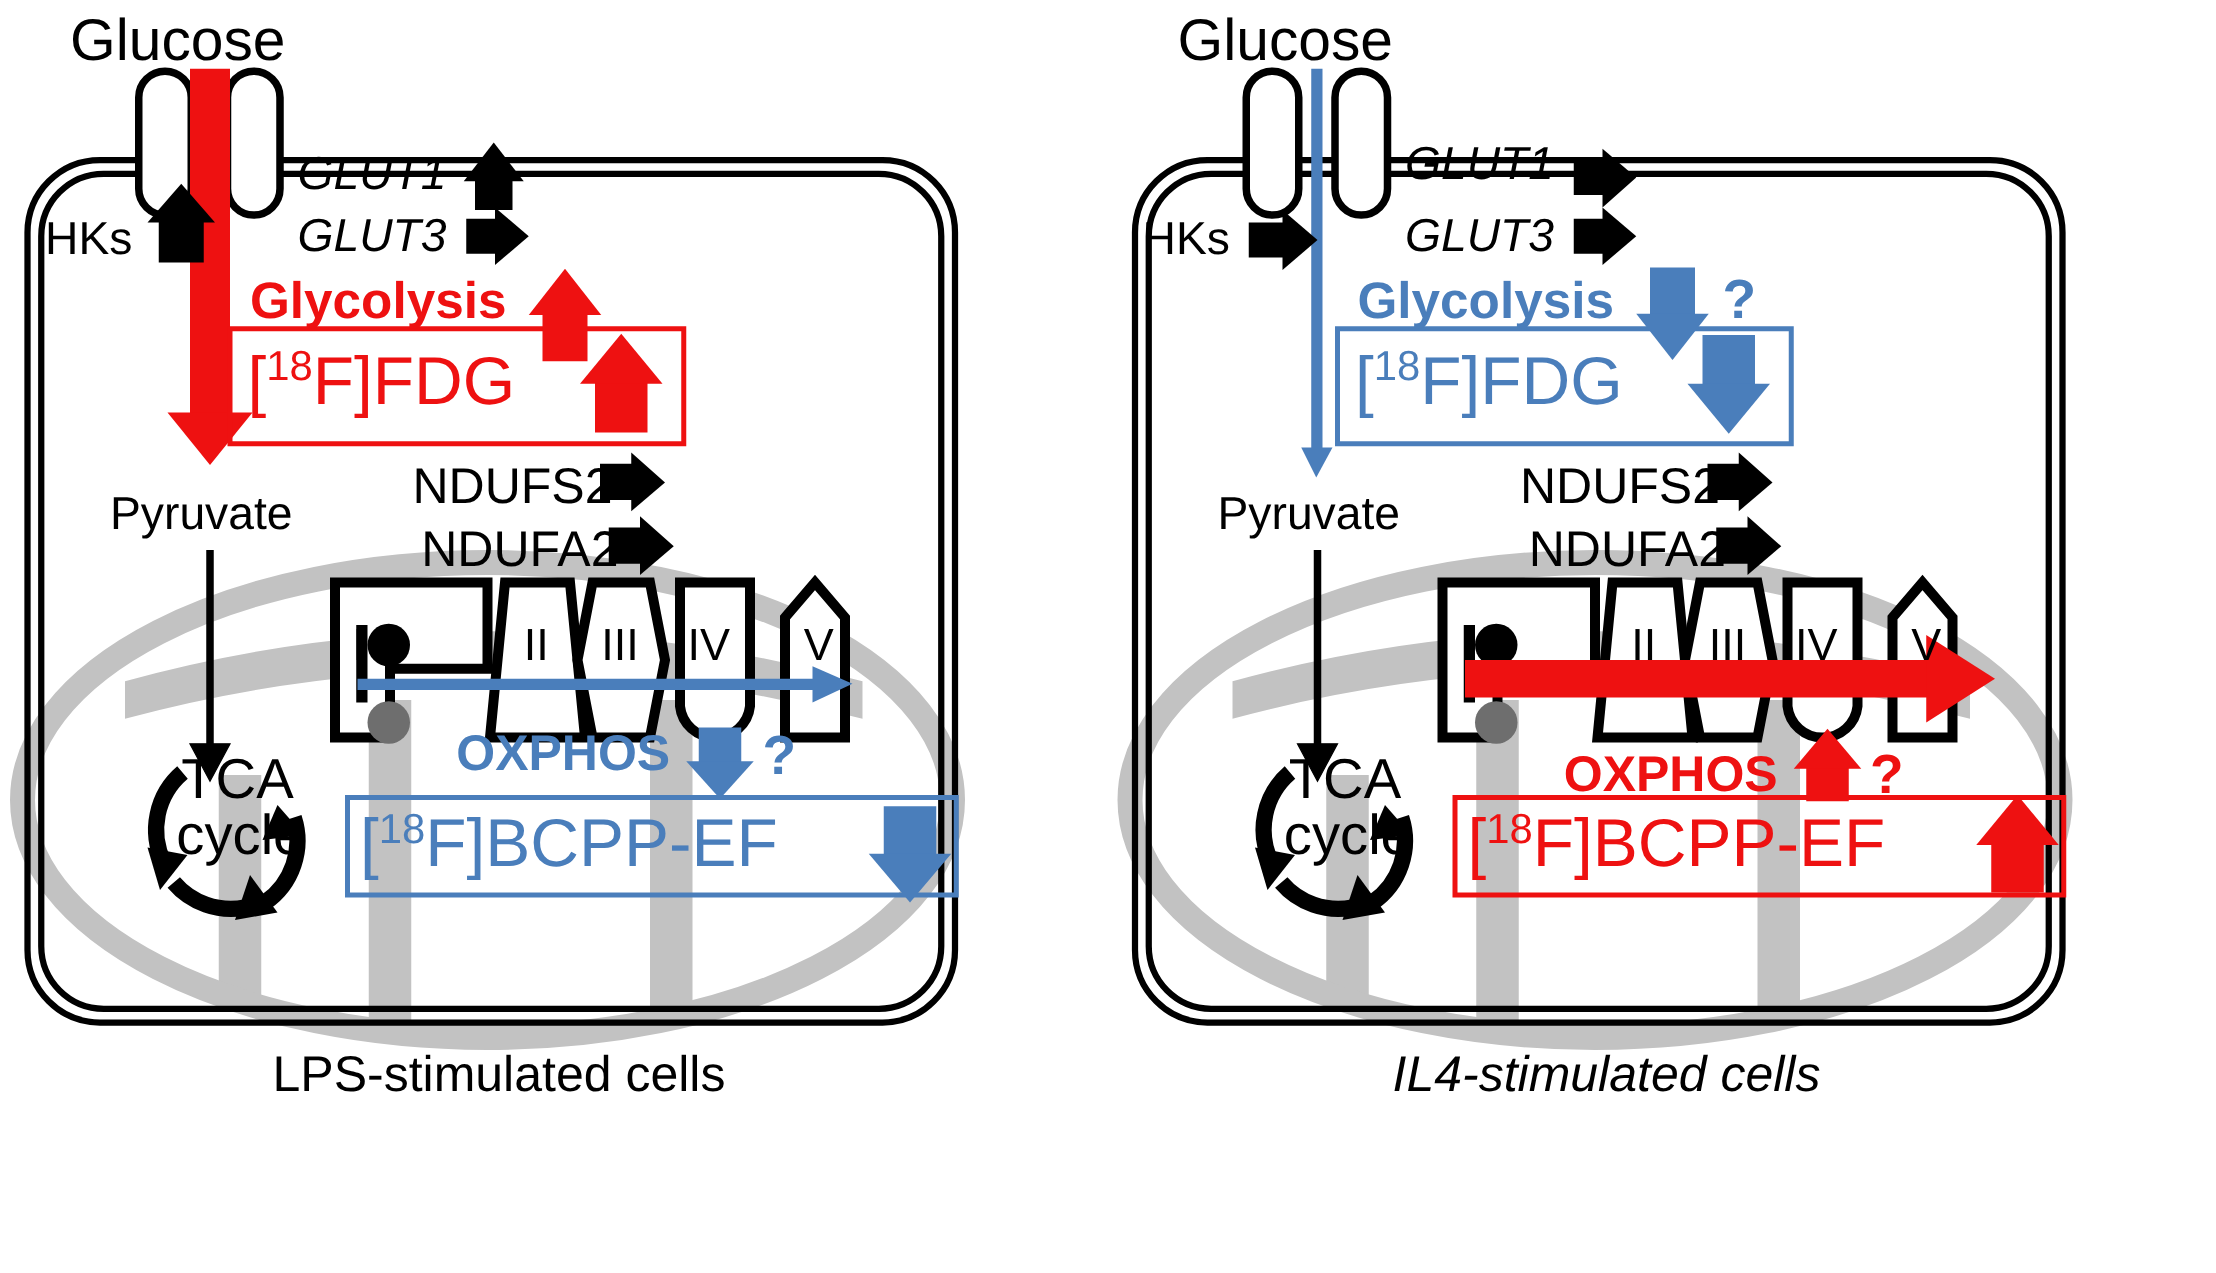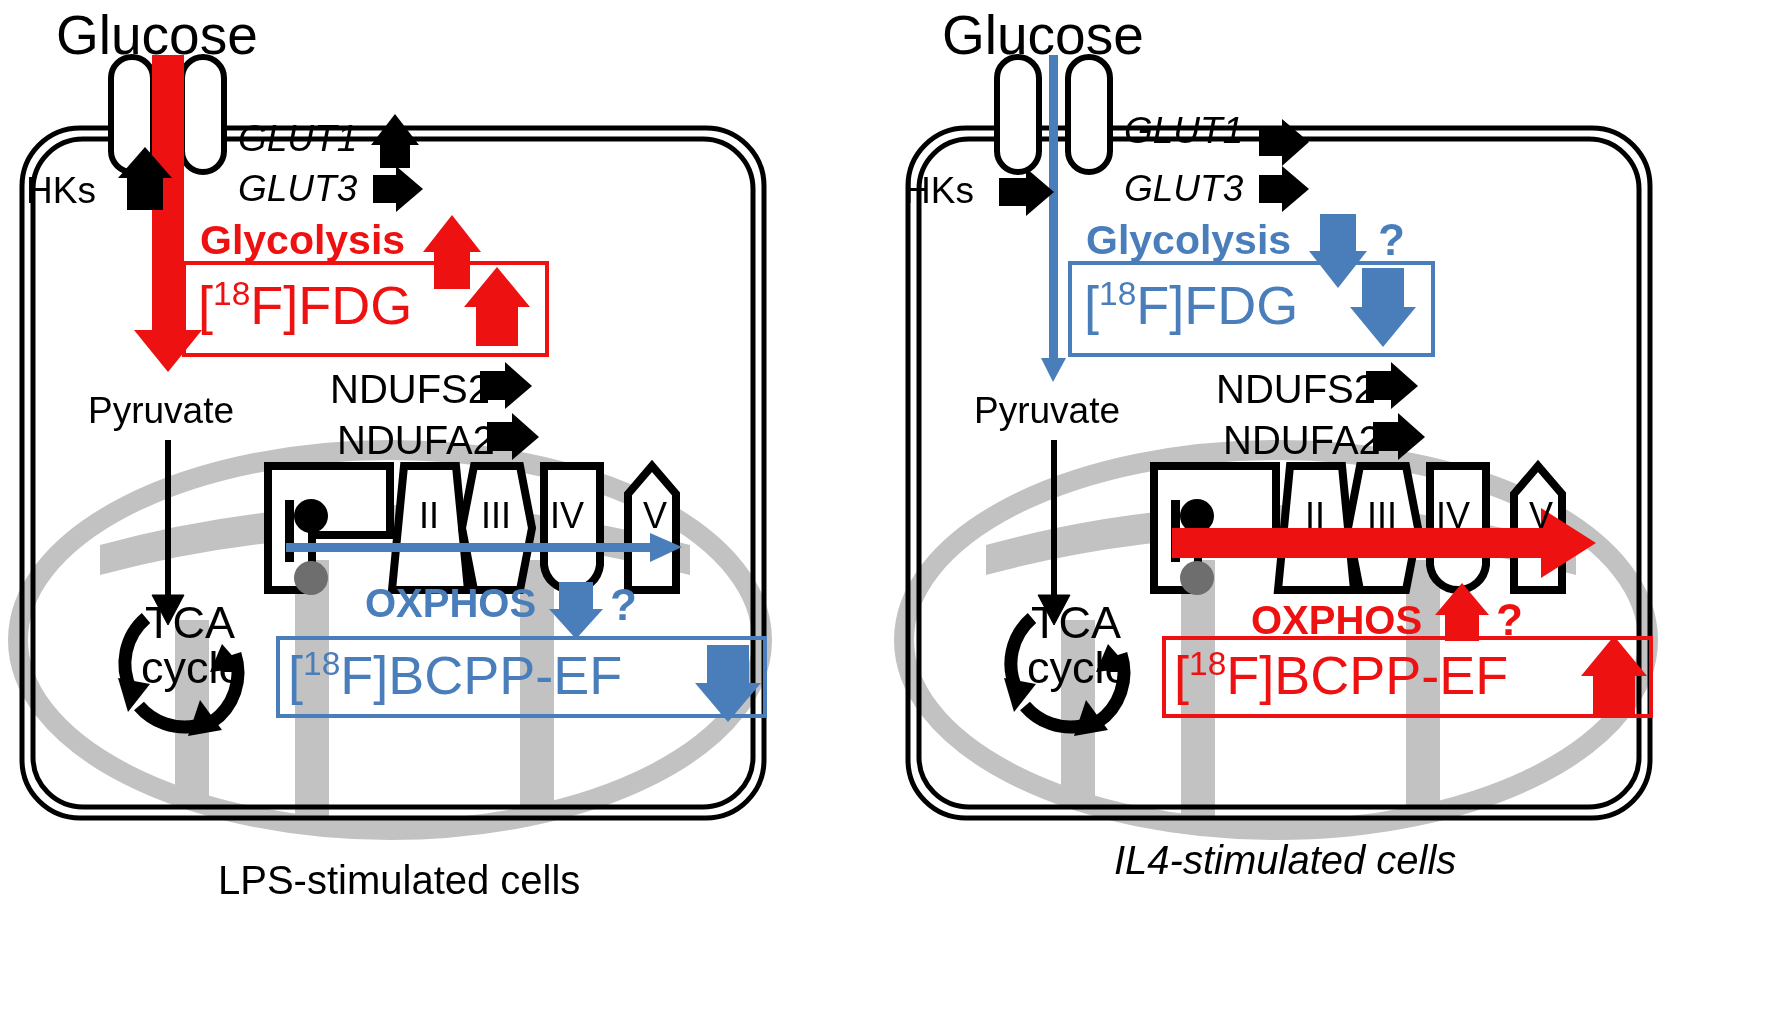--- a/index.html
+++ b/index.html
@@ -22,22 +22,22 @@
   .svg-layer { position: absolute; inset: 0; width: 100%; height: 100%; }
 
   
   .txt {
     position: absolute;
     white-space: nowrap;
     line-height: 1;
     color: #000;
     font-family: "Liberation Sans", sans-serif;
   }
-  .t-glucose  { font-size: 55px; }
-  .t-hks      { font-size: 37px; }
+  .t-glucose  { font-size: 47px; }
+  .t-hks      { font-size: 37px; margin-left: 10px; }
   .t-glut     { font-size: 37px; font-style: italic; }
   .t-path     { font-size: 41px; font-weight: bold; }
   .t-tracer   { font-size: 54px; font-weight: normal; }
   .t-pyruvate { font-size: 37px; }
   .t-nduf     { font-size: 40px; }
   .t-tca      { font-size: 45px; text-align: right; }
   .t-oxphos   { font-size: 40px; font-weight: bold; }
   .t-caption  { font-size: 40px; }
   .t-qmark    { font-size: 44px; font-weight: bold; }
   .t-roman    { font-size: 36px; }
@@ -184,21 +184,21 @@
     <div class="txt t-roman" style="left:419px; top:498px;">II</div>
     <div class="txt t-roman" style="left:481px; top:498px;">III</div>
     <div class="txt t-roman" style="left:550px; top:498px;">IV</div>
     <div class="txt t-roman" style="left:643px; top:498px;">V</div>
 
     <div class="txt t-oxphos blue" style="left:365px; top:583px;">OXPHOS</div>
     <div class="txt t-qmark blue" style="left:610px; top:583px;">?</div>
 
     <div class="txt t-tracer blue" style="left:288px; top:648px;"><span>[</span><sup>18</sup><span>F]BCPP-EF</span></div>
 
-    <div class="txt t-caption" style="left:218px; top:860px;">LPS-stimulated cells</div>
+    <div class="txt t-caption" style="left:218px; top:840px;">LPS-stimulated cells</div>
   </div>
 
   <div class="panel" id="panel-right">
     <svg class="svg-layer" viewBox="0 0 886 1018" preserveAspectRatio="none">
       <defs>
         <clipPath id="mitoClipR">
             <ellipse cx="390" cy="640" rx="372" ry="190"></ellipse>
           </clipPath>
       </defs>
 

